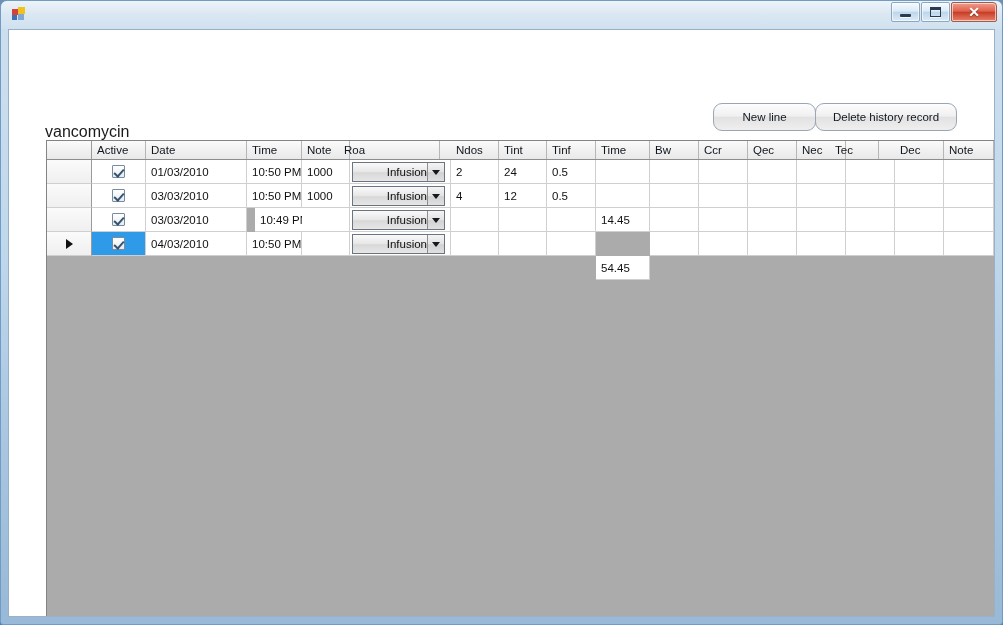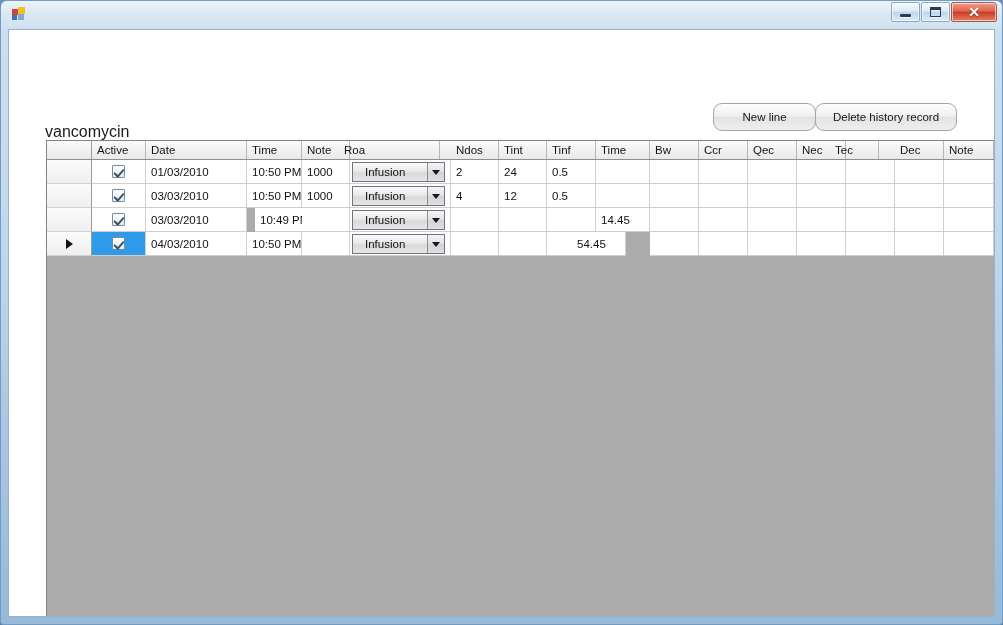--- a/index.html
+++ b/index.html
@@ -313,24 +313,25 @@
     width: 93px; height: 20px;
     box-sizing: border-box;
     border: 1px solid #6b7480;
     background: linear-gradient(180deg, #fafafa 0%, #e7e7e7 48%, #d8d8d8 54%, #e6e6e6 100%);
     display: flex;
     align-items: center;
   }
   .combo-text {
     font-size: 11.5px;
     color: #101010;
-    padding-left: 12px;
+    padding-left: 4px;
     flex: 1;
     white-space: nowrap;
     overflow: hidden;
+    text-align: right;
   }
   .combo-btn {
     width: 17px;
     height: 100%;
     border-left: 1px solid #8e8e8e;
     background: linear-gradient(180deg, #f4f4f4 0%, #e3e3e3 48%, #d2d2d2 54%, #e0e0e0 100%);
     display: flex;
     align-items: center;
     justify-content: center;
     box-sizing: border-box;
@@ -502,21 +503,21 @@
                 <div class="combo-inner">
                   <div class="combo-text">Infusion</div>
                   <div class="combo-btn">
                     <div class="combo-arrow"></div>
                   </div>
                 </div>
               </div>
               <div class="cell" style="left: 404px; width: 48px;"></div>
               <div class="cell" style="left: 452px; width: 48px;"></div>
               <div class="cell" style="left: 500px; width: 49px;"></div>
-              <div class="cell" style="left: 525px; width: 54px;">54.45</div>
+              <div class="cell" style="left: 549px; width: 54px; margin-top: 24px;">54.45</div>
               <div class="cell" style="left: 603px; width: 49px;"></div>
               <div class="cell" style="left: 652px; width: 49px;"></div>
               <div class="cell" style="left: 701px; width: 49px;"></div>
               <div class="cell" style="left: 750px; width: 49px;"></div>
               <div class="cell" style="left: 799px; width: 49px;"></div>
               <div class="cell" style="left: 848px; width: 49px;"></div>
               <div class="cell" style="left: 897px; width: 50px;"></div>
             </div>
           </div>
       </div>

